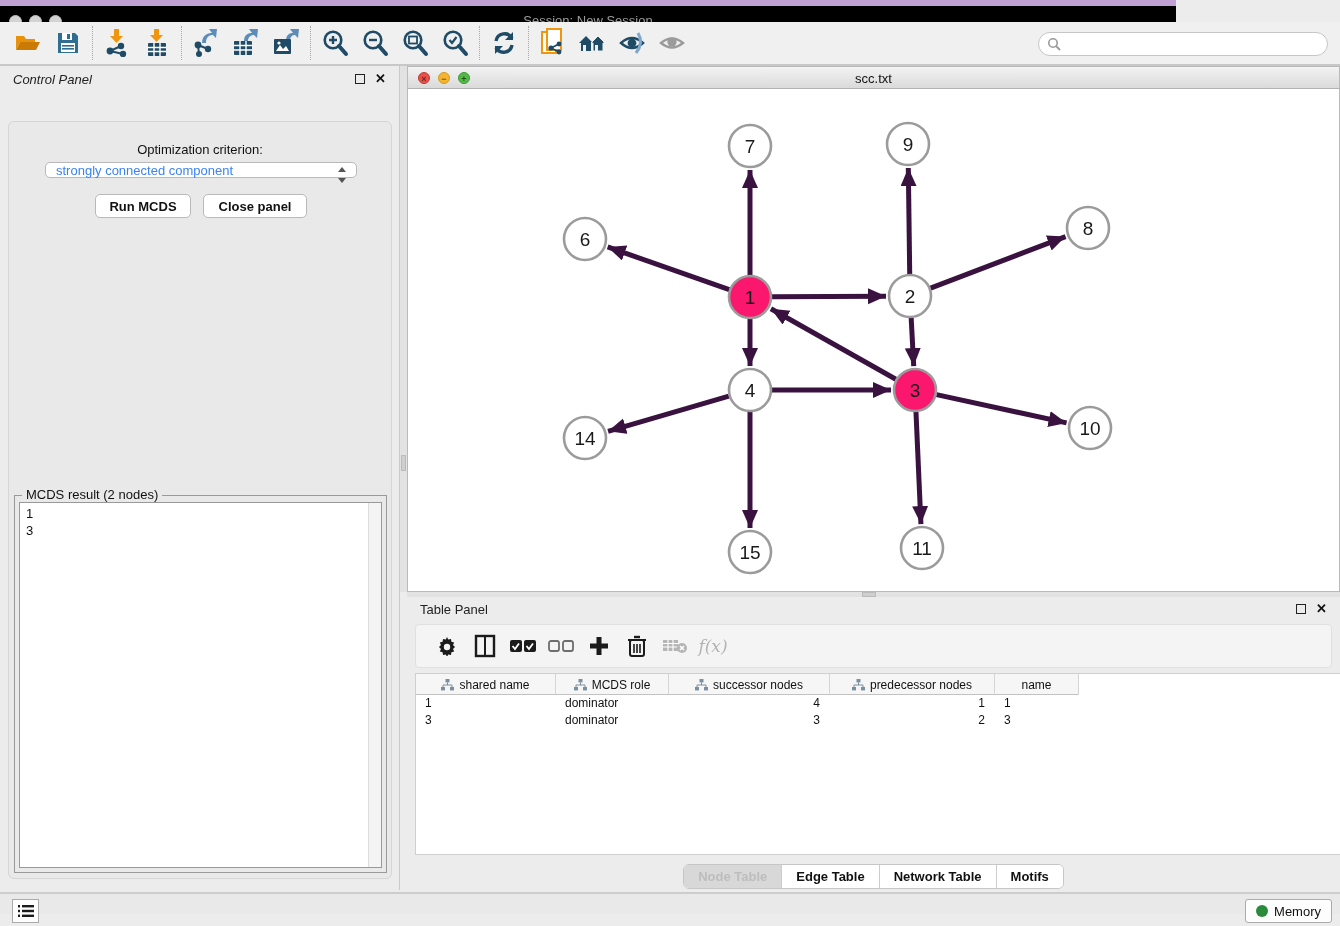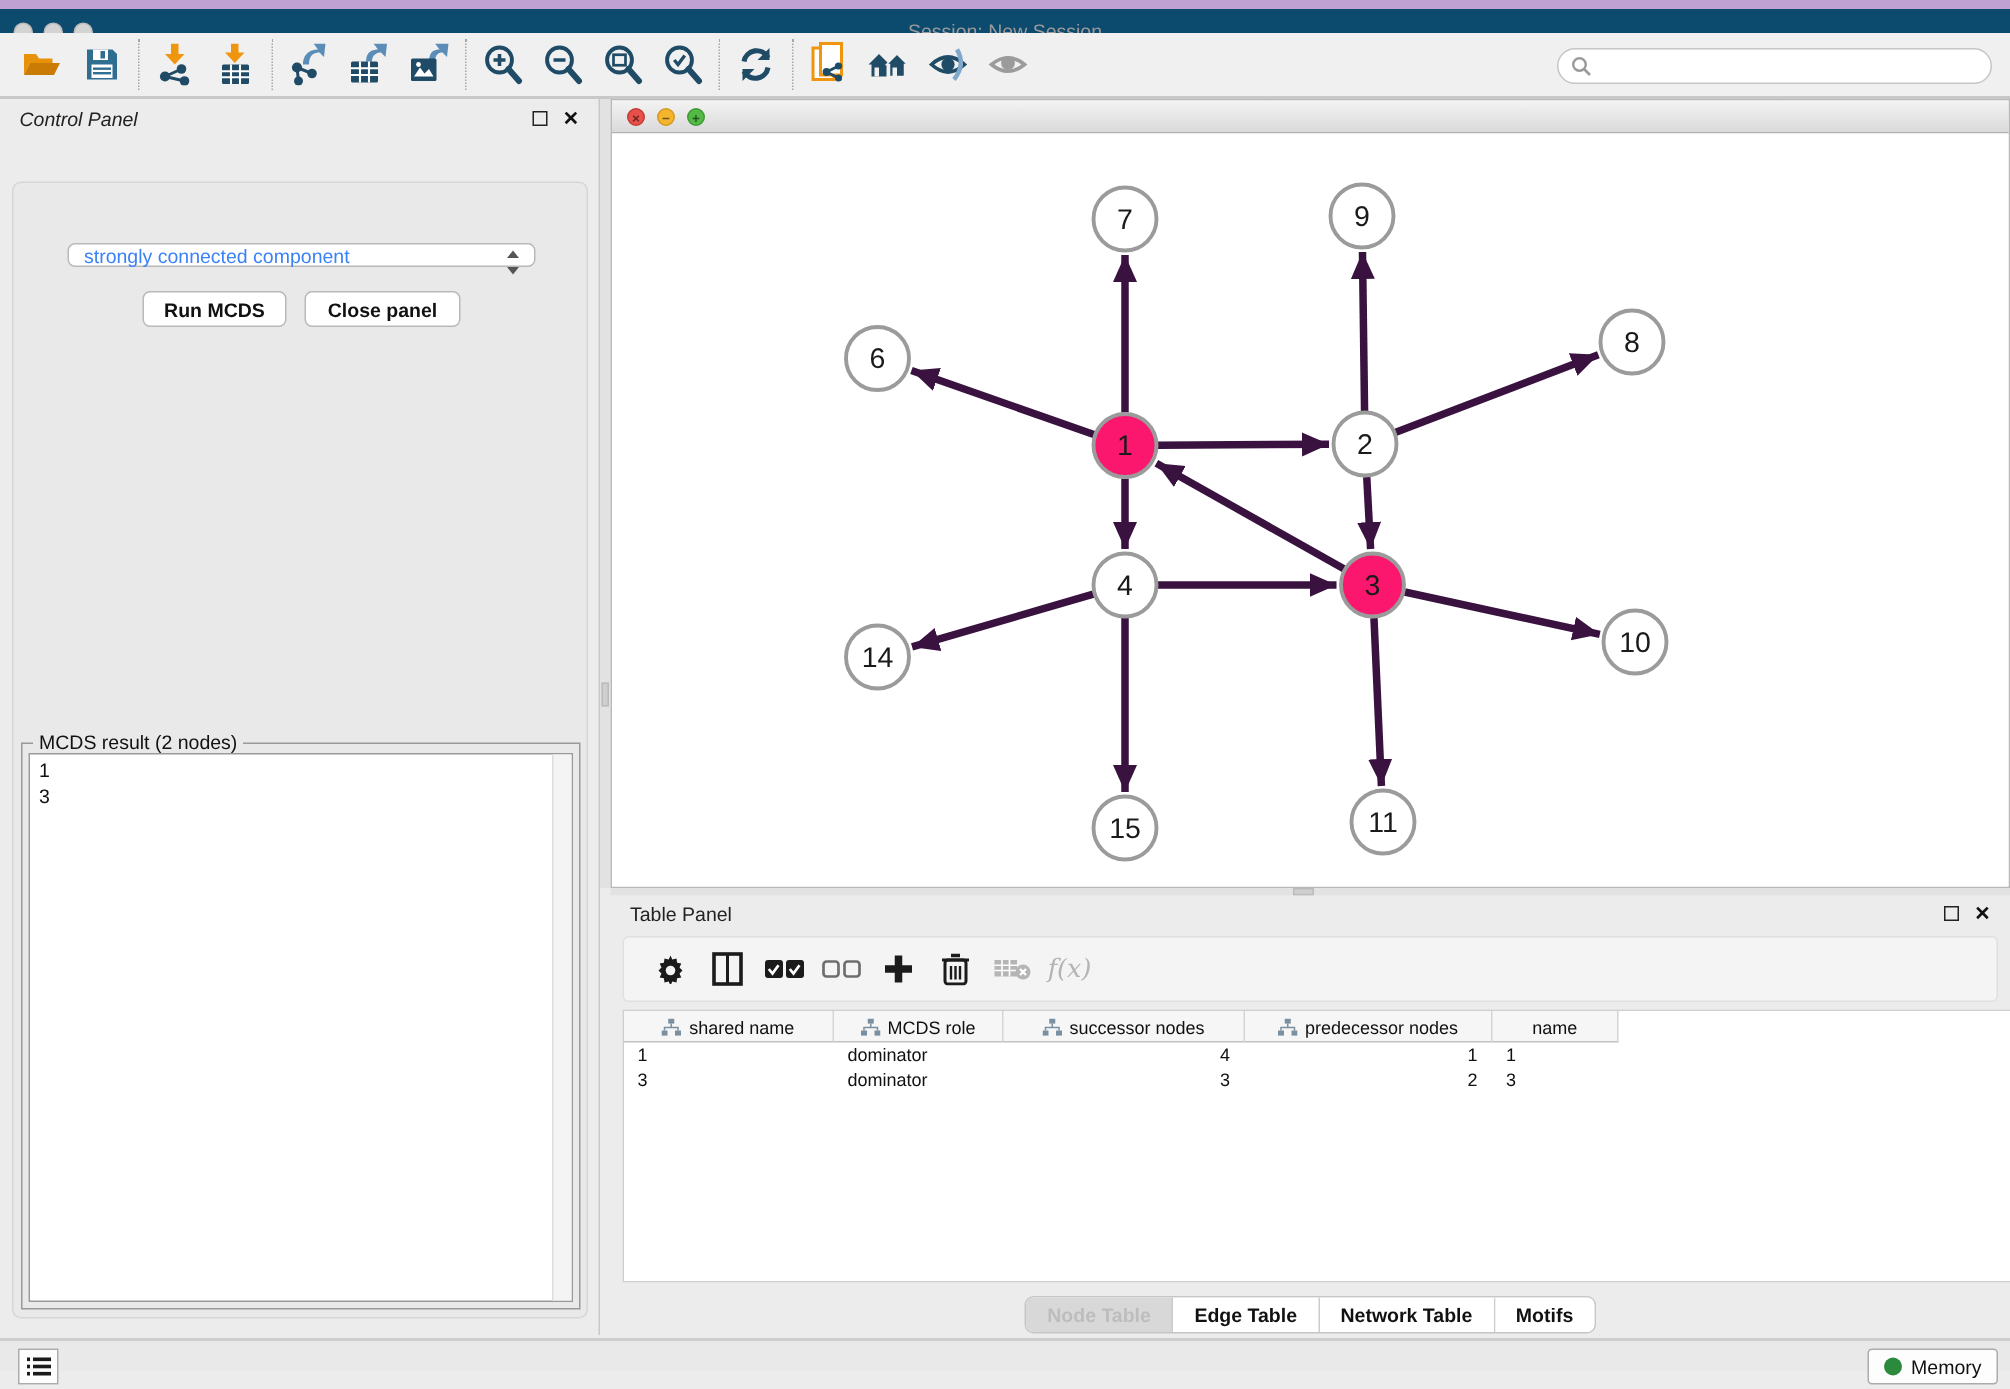--- a/index.html
+++ b/index.html
@@ -1,21 +1,21 @@
 <!DOCTYPE html>
 <html><head>
 <meta charset="utf-8">
 <style>
   * { margin:0; padding:0; box-sizing:border-box; }
   html,body { width:1340px; height:926px; font-family:"Liberation Sans", sans-serif; background:#ececec; overflow:hidden; }
   .abs { position:absolute; }
   #app { position:relative; width:1340px; height:926px; background:#ececec; }
 
   
-  #mac-titlebar { left:0; top:0; width:1340px; height:22px; background:#0c4a6e; border-top:6px solid #bfa2d3; }
+  #mac-titlebar { left:0; top:0; width:1176px; height:22px; background:#000000; border-top:6px solid #bfa2d3; }
   .traffic-dot { position:absolute; top:9px; width:13px; height:13px; border-radius:50%; background:#d3d3d3; border:1px solid #bcbcbc; }
   #session-title { position:absolute; top:7px; left:0; width:100%; text-align:center; font-size:13px; color:#9b9b9b; }
 
   
   #main-toolbar { left:0; top:22px; width:1340px; height:44px; background:#f0f0f0; border-bottom:2px solid #c8c8c8; display:flex; align-items:center; padding-left:8px; }
   .tbtn { width:40px; height:34px; display:flex; align-items:center; justify-content:center; flex:0 0 auto; }
   .tsep { width:1px; height:34px; border-left:1px dotted #a8a8a8; margin:0 4px; flex:0 0 auto; }
   #toolbar-search { position:absolute; right:12px; top:32px; width:290px; height:24px; background:#fff; border:1px solid #c6c6c6; border-radius:12px; display:flex; align-items:center; padding-left:8px; }
   #toolbar-search input { border:none; outline:none; font-size:12px; width:240px; background:transparent; }
 
@@ -241,20 +241,21 @@
     <input type="text" value="" style="">
   </div>
 
   <div id="control-panel" class="abs">
     <div id="cp-header">
       <span id="cp-title">Control Panel</span>
       <span class="win-restore" style="right:34px"></span>
       <span class="win-close" style="right:13px">✕</span>
     </div>
     <div id="cp-body">
+      <div id="opt-label">Optimization criterion:</div>
       <div id="opt-dropdown">
         <span>strongly connected component</span>
         <span id="opt-stepper">
             <span class="up"></span>
             <span class="dn"></span>
           </span>
       </div>
       <div class="cp-btn" id="run-btn">Run MCDS</div>
       <div class="cp-btn" id="close-btn">Close panel</div>
       <div id="mcds-result">
@@ -272,20 +273,21 @@
 
   <div id="v-splitter" class="abs">
       <div id="v-handle"></div>
     </div>
 
   <div id="network-window" class="abs">
     <div id="nw-titlebar">
       <span class="nw-dot" id="nw-close">×</span>
       <span class="nw-dot" id="nw-min">−</span>
       <span class="nw-dot" id="nw-max">+</span>
+      <div id="nw-title">scc.txt</div>
     </div>
     <svg id="graph-canvas" width="931" height="502" viewBox="0 0 931 502">
         <defs>
           <marker id="arrow" markerUnits="userSpaceOnUse" markerWidth="20" markerHeight="18" refX="18" refY="8" orient="auto">
             <path d="M0,0 L18,8 L0,16 Z" fill="#3A1240"></path>
           </marker>
         </defs>
         <line x1="342" y1="186" x2="342" y2="81" stroke="#3A1240" stroke-width="5" marker-end="url(#arrow)"></line>
         <line x1="321.2449403778676" y1="200.7042820722201" x2="199.64188322414446" y2="157.9589650121235" stroke="#3A1240" stroke-width="5" marker-end="url(#arrow)"></line>
         <line x1="363.9995703250881" y1="207.8625026854682" x2="478.0004687362675" y2="207.1499970703983" stroke="#3A1240" stroke-width="5" marker-end="url(#arrow)"></line>

